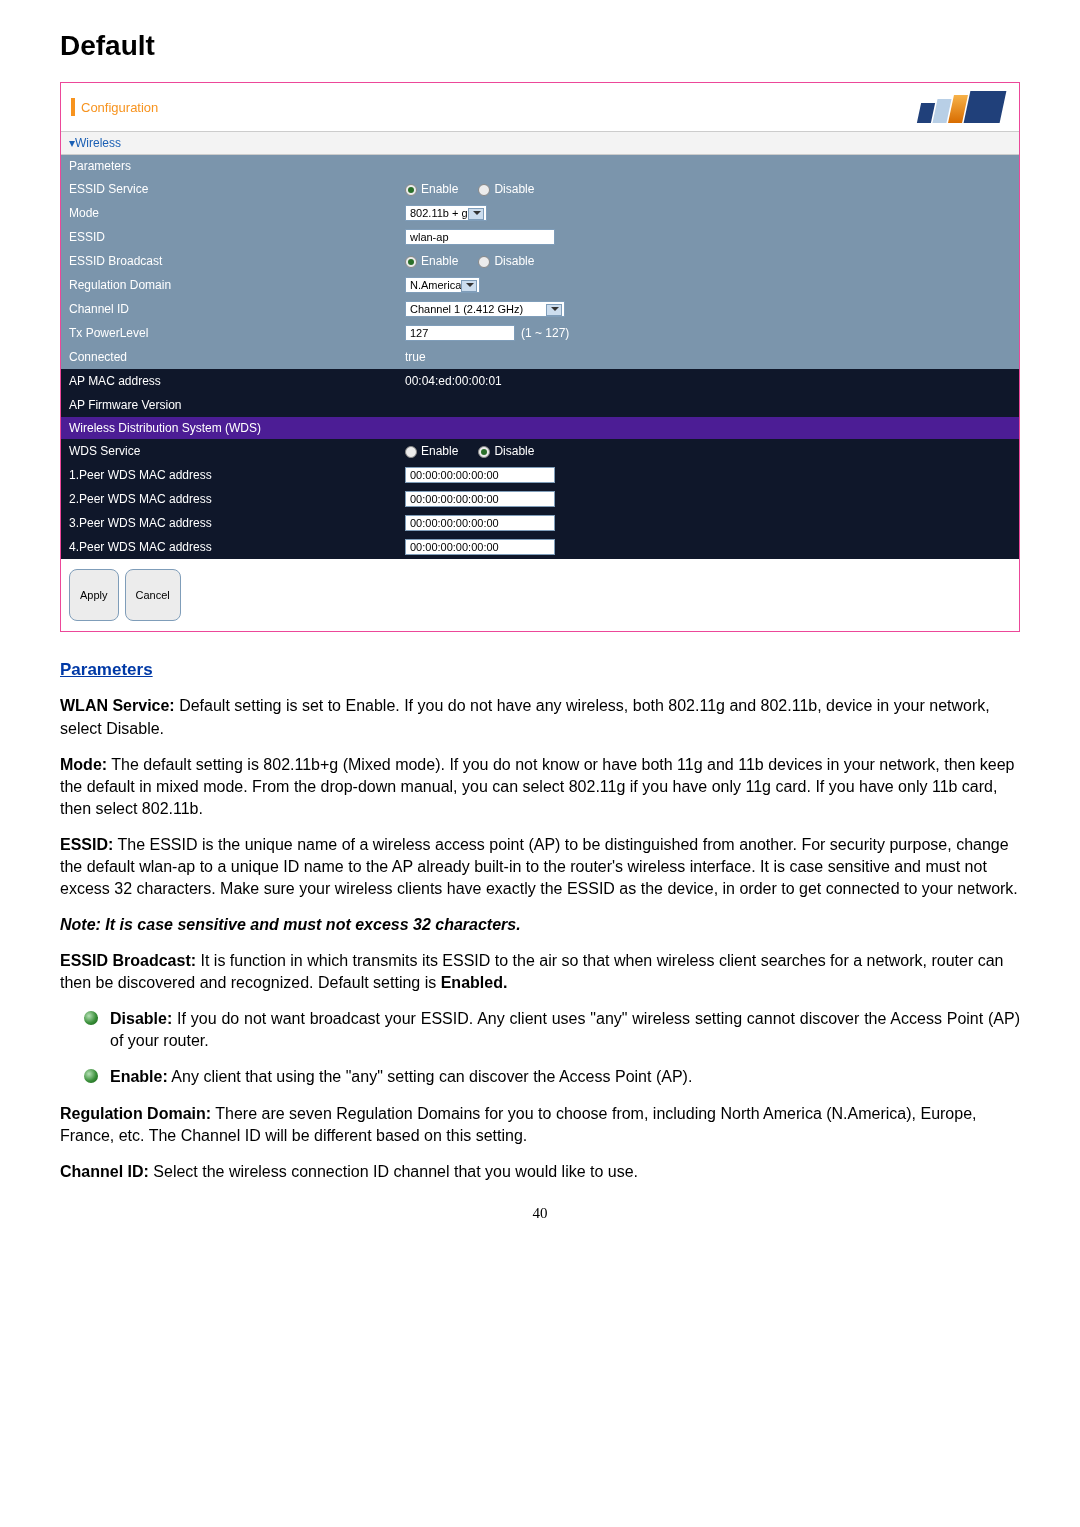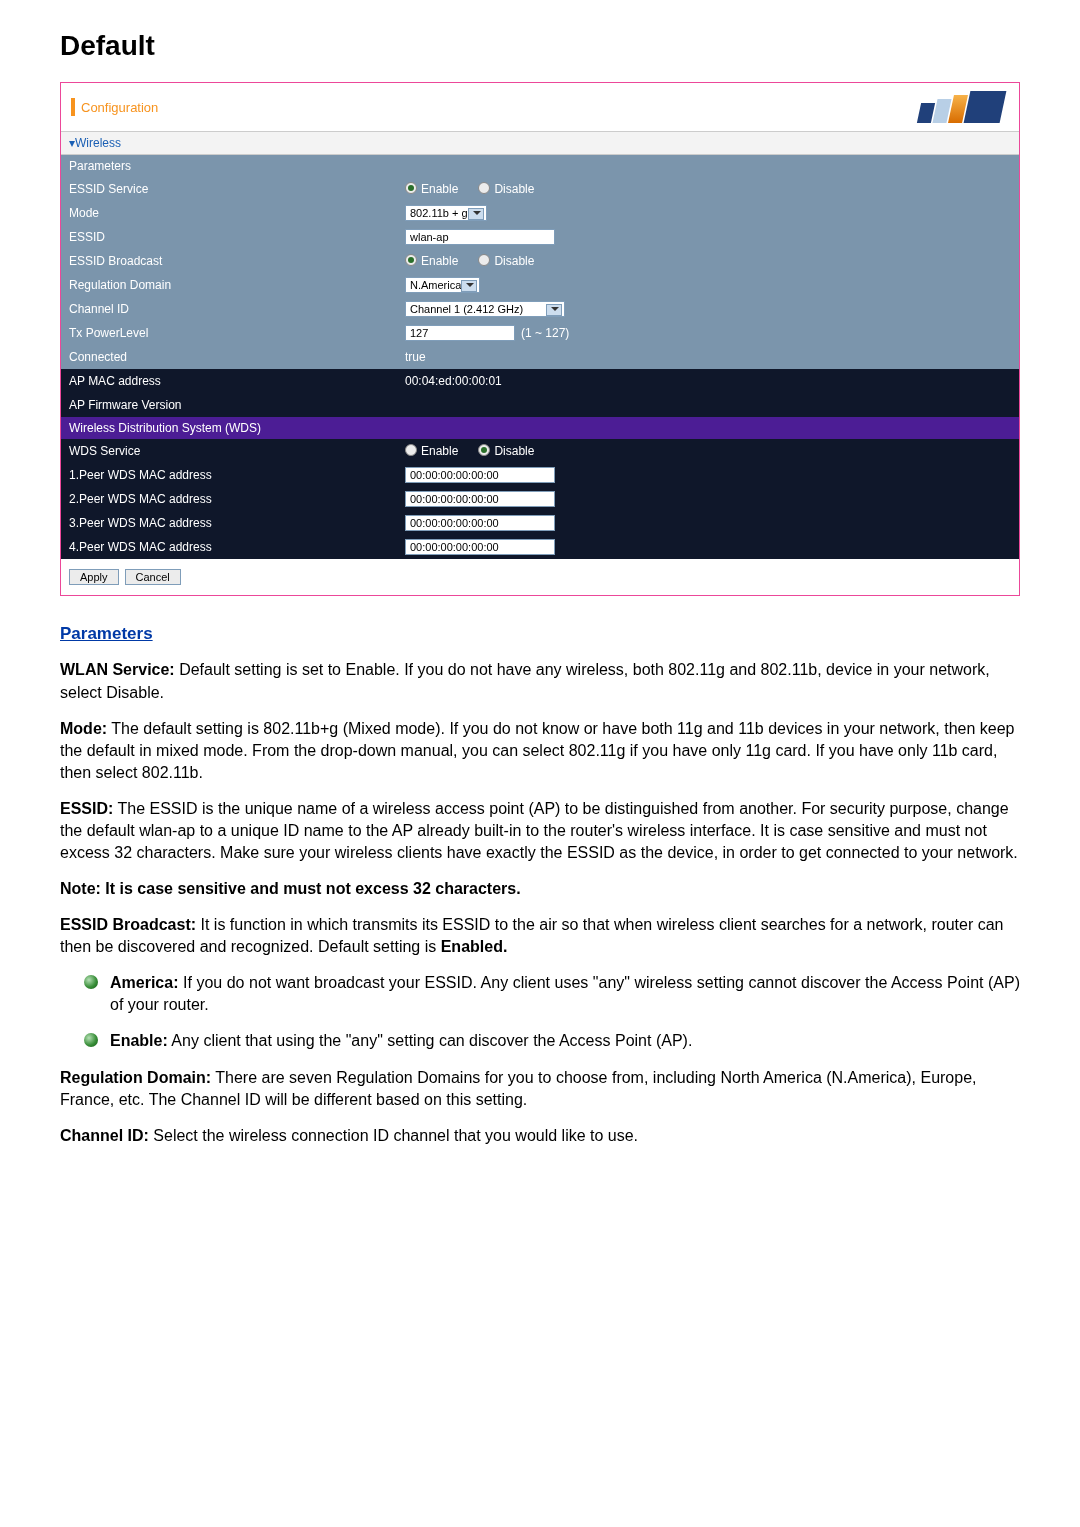--- a/index.html
+++ b/index.html
@@ -83,21 +83,21 @@
     padding: 3px 4px;
     display: flex;
     align-items: center;
     gap: 6px;
   }
   .grid-row.light {
     background: #0f172a;
   }
   .radio-opt {
     display: inline-flex;
-    align-items: flex-start;
+    align-items: flex-end;
     gap: 4px;
     color: #fff;
     font-size: 12px;
     margin-right: 14px;
   }
   .radio-circle {
     width: 12px; height: 12px; border-radius: 50%;
     background: #ececec; border: 1px solid #888; display:inline-flex;
     align-items:center;justify-content:center;
   }
@@ -122,29 +122,29 @@
   .txt-input {
     background:#fff;color:#000;font-size:11px;border:1px solid #7f9db9;
     padding:1px 4px; min-width:150px; display:inline-block;
   }
   .hint { color:#fff; font-size:12px; }
   .readonly-val { color:#fff; font-size:12px; }
   .btn-row {
     background:#fff; padding:10px 8px; display:flex; gap:6px;
   }
   .btn {
-    font-size:11px; padding:1px 10px; border:1px solid #7f9db9;
-    background:#ececec; color:#000; border-radius:0;
+    font-size:11px; padding:19px 10px; border:1px solid #7f9db9;
+    background:#ececec; color:#000; border-radius:8px;
   }
   
   .doc { margin-top: 26px; font-size: 16px; line-height: 1.38; }
   .doc h3.params-link { color:#0039a6; text-decoration: underline; font-size:17px; margin-bottom:14px; font-weight:bold;}
   .doc p { margin-bottom: 14px; }
   .doc b { font-weight: bold; }
-  .doc .note { font-weight: bold; margin-top: 13px; }
+  .doc .note { font-style: italic; font-weight: bold; margin-top: 13px; }
   .bullet-item {
     display:flex; gap:12px; margin: 6px 0 14px 24px;
     align-items:flex-start; text-align: justify;
   }
   .bullet-dot {
     width:14px;height:14px;border-radius:50%;
     background: radial-gradient(circle at 35% 35%, #b5e0b5 0%, #3a8f3a 55%, #0f5a0f 100%);
     flex-shrink:0; margin-top:3px;
   }
   .page-num { text-align:center; font-size:15px; margin-top:20px; font-family: "Times New Roman", serif;}
@@ -308,25 +308,26 @@
   <p><b>Mode:</b><span> The default setting is 802.11b+g (Mixed mode). If you do not know or have both 11g and 11b devices in your network, then keep the default in mixed mode.  From the drop-down manual, you can select 802.11g if you have only 11g card.  If you have only 11b card, then select 802.11b.</span></p>
 
   <p><b>ESSID:</b><span> The ESSID is the unique name of a wireless access point (AP) to be distinguished from another.  For security purpose, change the default wlan-ap to a unique ID name to the AP already built-in to the router's wireless interface. It is case sensitive and must not excess 32 characters. Make sure your wireless clients have exactly the ESSID as the device, in order to get connected to your network.</span></p>
 
   <p class="note">Note: It is case sensitive and must not excess 32 characters.</p>
 
   <p><b>ESSID Broadcast:</b><span>  It is function in which transmits its ESSID to the air so that when wireless client searches for a network, router can then be discovered and recognized. Default setting is </span><b>Enabled.</b></p>
 
   <div class="bullet-item">
     <div class="bullet-dot"></div>
-    <div><b>America:</b><span> If you do not want broadcast your ESSID.  Any client uses "any" wireless setting cannot discover the Access Point (AP) of your router.</span></div>
+    <div><b>Disable:</b><span> If you do not want broadcast your ESSID.  Any client uses "any" wireless setting cannot discover the Access Point (AP) of your router.</span></div>
   </div>
 
   <div class="bullet-item">
     <div class="bullet-dot"></div>
     <div><b>Enable:</b><span> Any client that using the "any" setting can discover the Access Point (AP).</span></div>
   </div>
 
   <p><b>Regulation Domain:</b><span> There are seven Regulation Domains for you to choose from, including North America (N.America), Europe, France, etc. The Channel ID will be different based on this setting.</span></p>
 
   <p><b>Channel ID:</b><span> Select the wireless connection ID channel that you would like to use.</span></p>
 
+  <div class="page-num">40</div>
 </div>
 
 </body></html>

